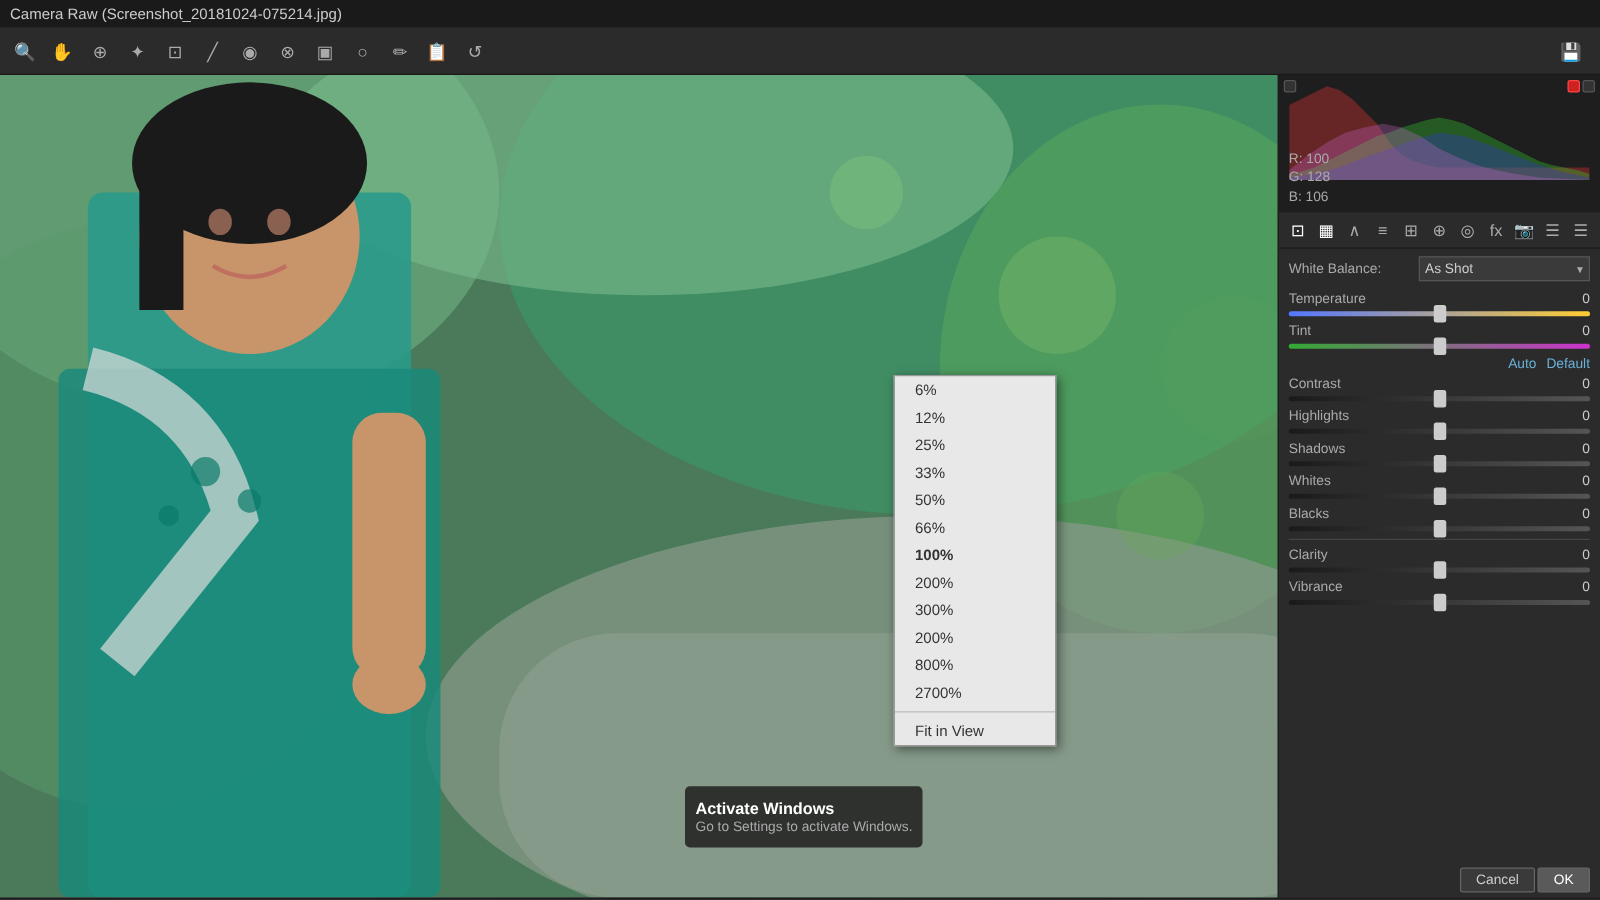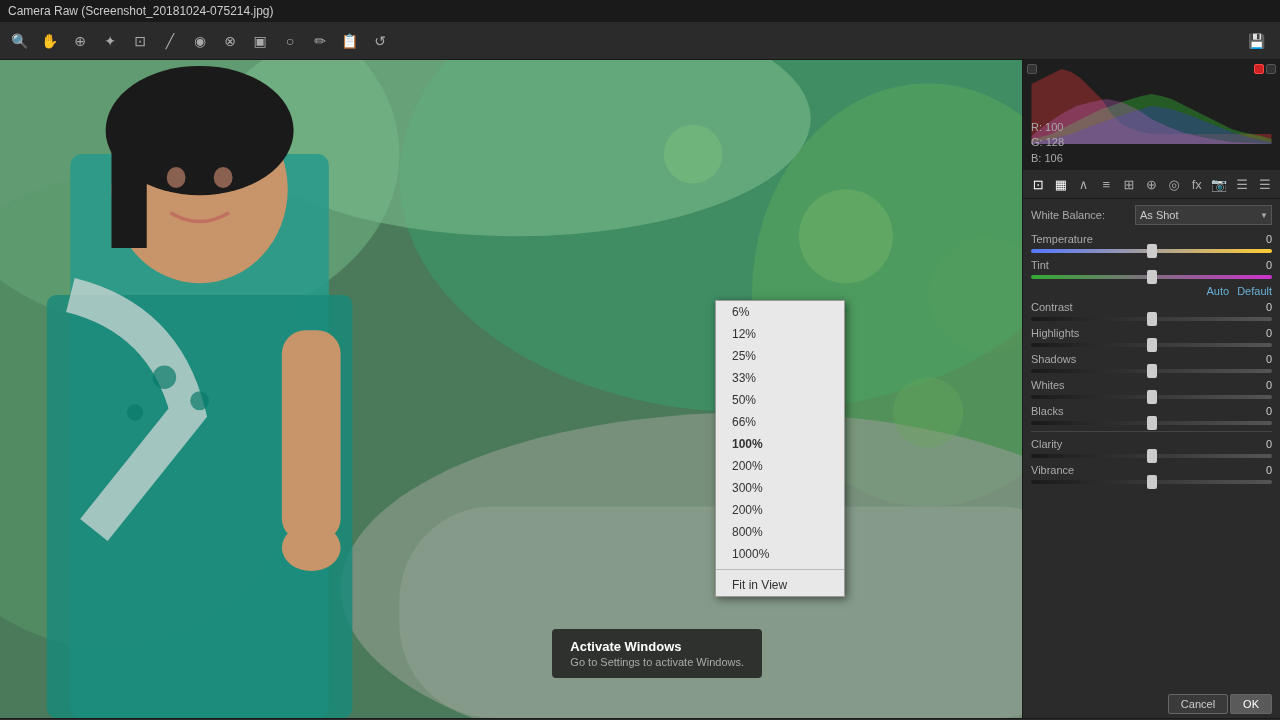--- a/index.html
+++ b/index.html
@@ -249,23 +249,23 @@
     }
     .action-btn.primary {
       background: #5a5a5a;
       color: #fff;
     }
 
     
     #activate-overlay {
       position: absolute;
       bottom: 40px;
-      right: 260px;
+      right: 284px;
       background: rgba(30,30,30,0.85);
-      padding: 10px 18px;
+      padding: 10px 8px;
       border-radius: 4px;
       z-index: 200;
     }
     #activate-overlay .title {
       color: #fff;
       font-size: 13px;
       font-weight: bold;
       margin-bottom: 2px;
     }
     #activate-overlay .sub {
@@ -410,21 +410,21 @@
       <div class="zoom-item">12%</div>
       <div class="zoom-item">25%</div>
       <div class="zoom-item">33%</div>
       <div class="zoom-item">50%</div>
       <div class="zoom-item">66%</div>
       <div class="zoom-item" style="font-weight:bold">100%</div>
       <div class="zoom-item">200%</div>
       <div class="zoom-item">300%</div>
       <div class="zoom-item">200%</div>
       <div class="zoom-item">800%</div>
-      <div class="zoom-item">1000%</div>
+      <div class="zoom-item">2700%</div>
       <div class="zoom-divider"></div>
       <div class="zoom-item">Fit in View</div>
     </div>
 
     <div id="activate-overlay">
       <div class="title">Activate Windows</div>
       <div class="sub">Go to Settings to activate Windows.</div>
     </div>
   </div>
 

